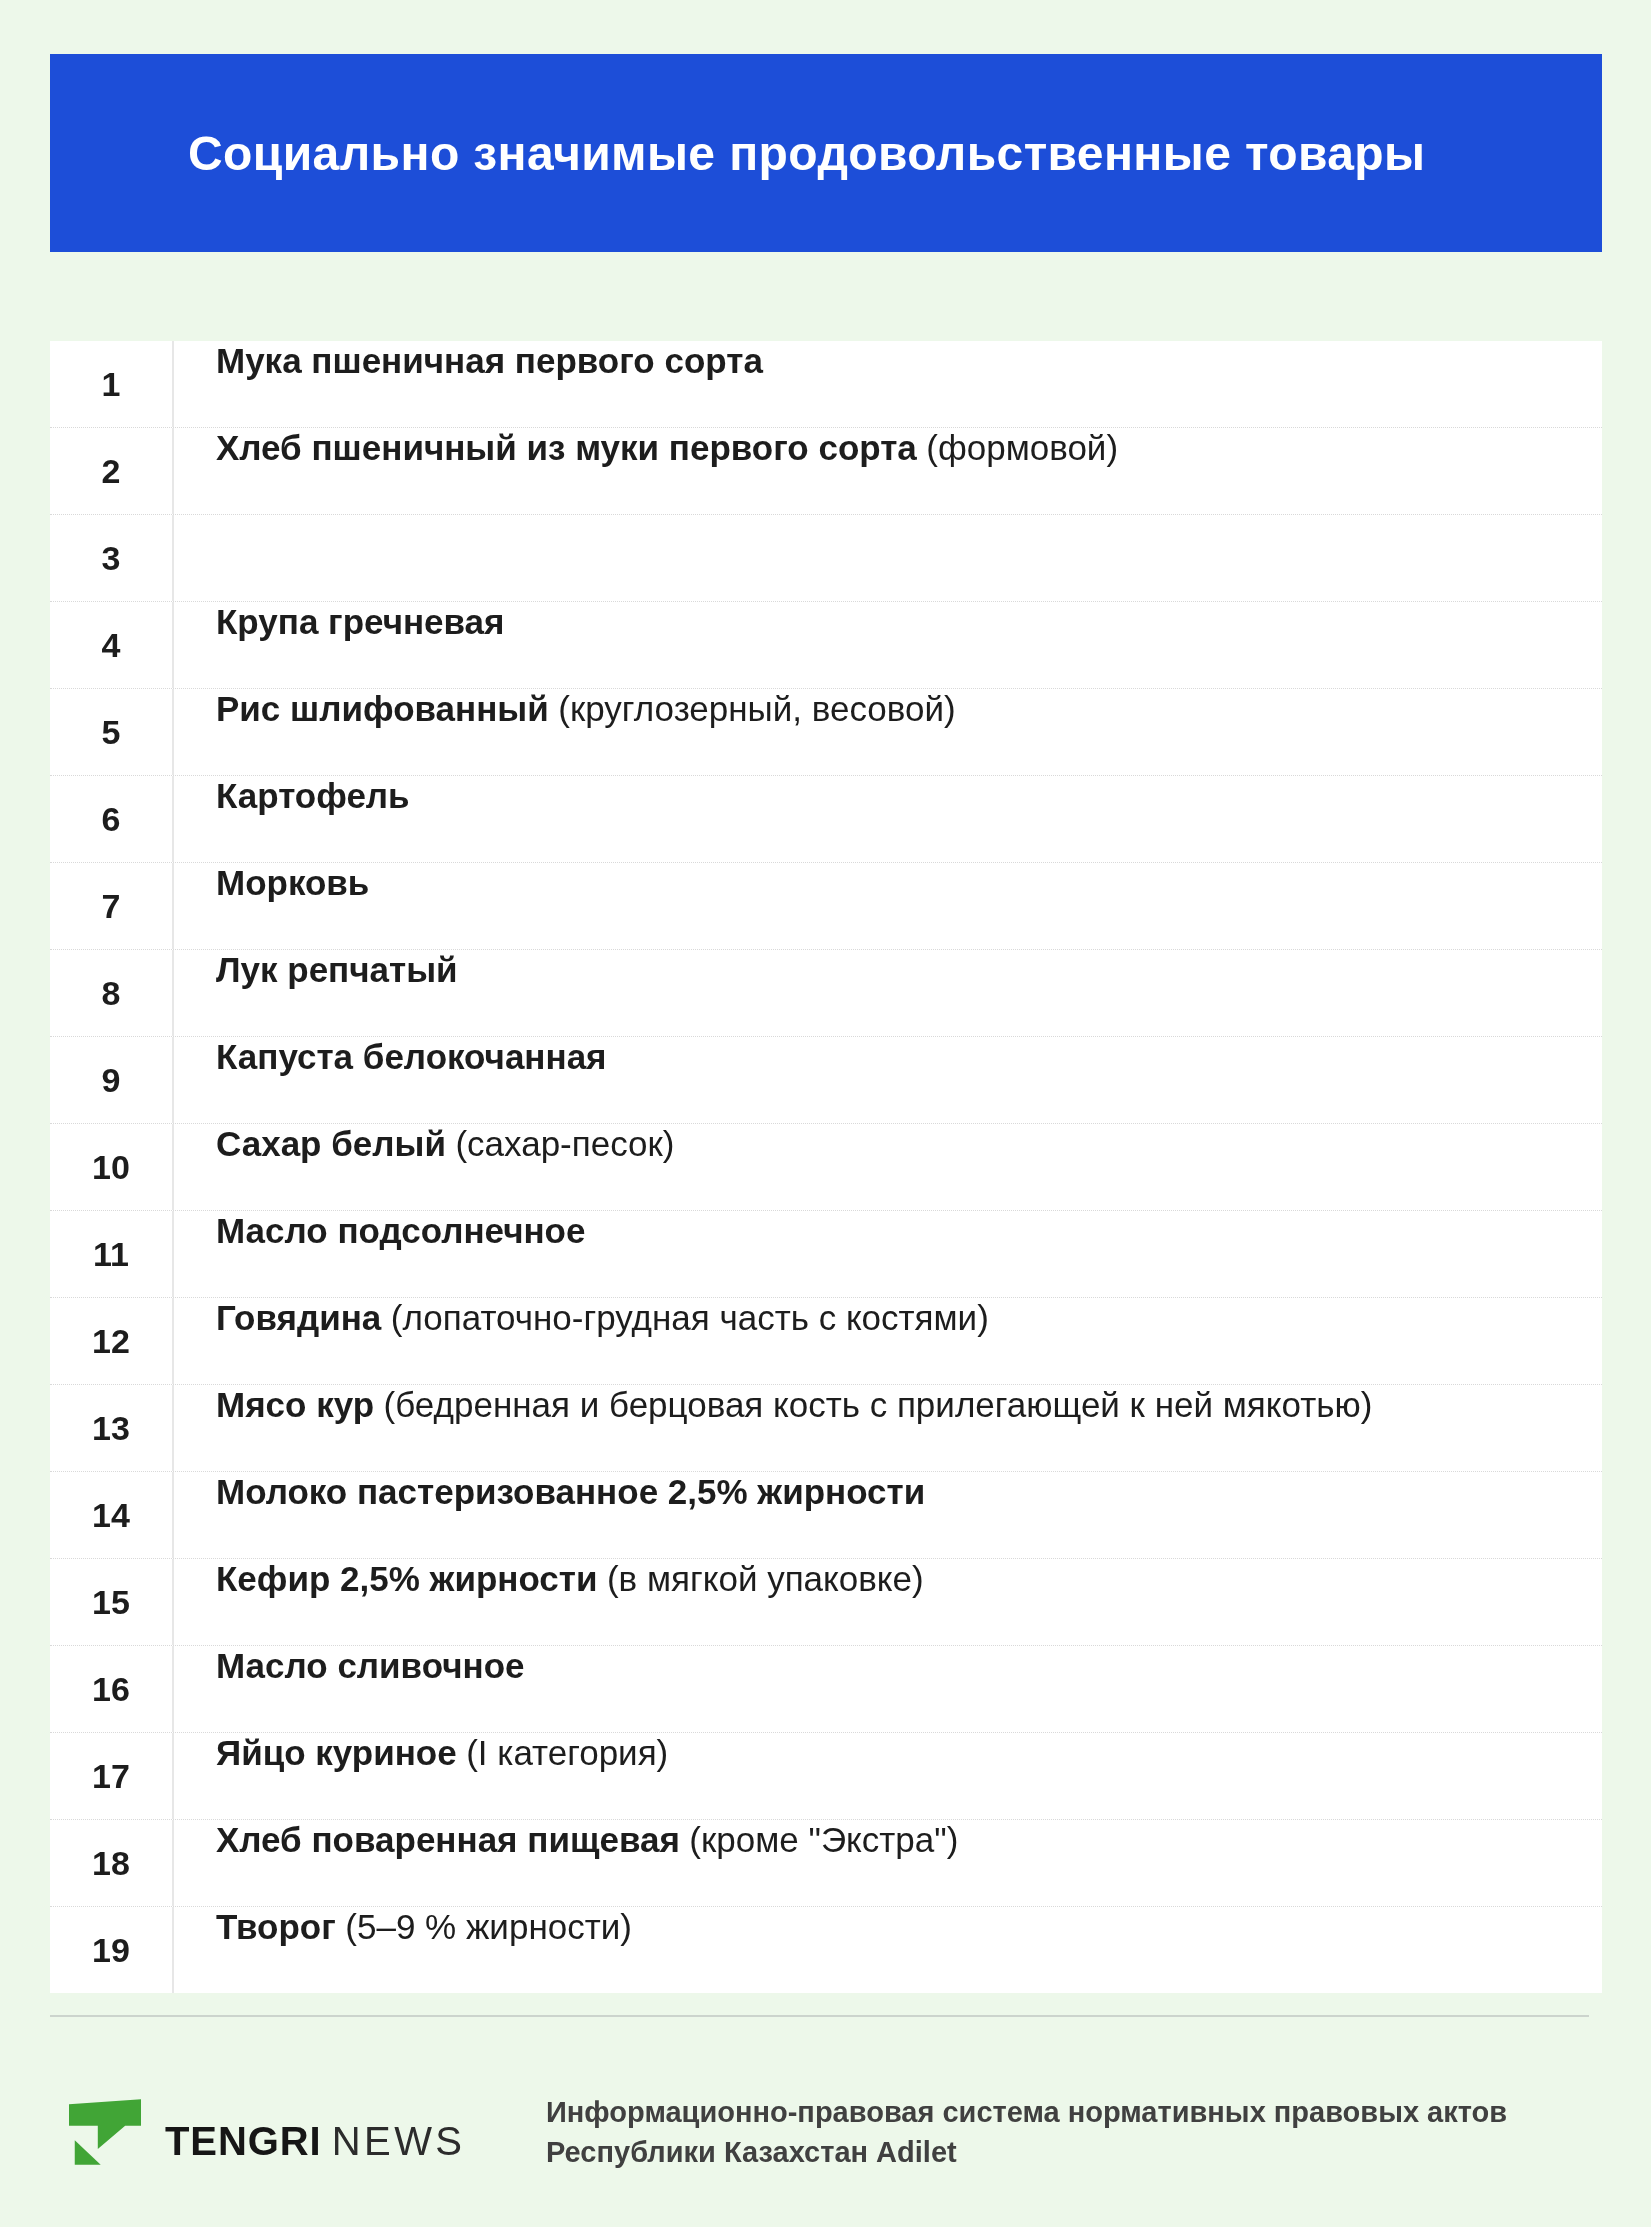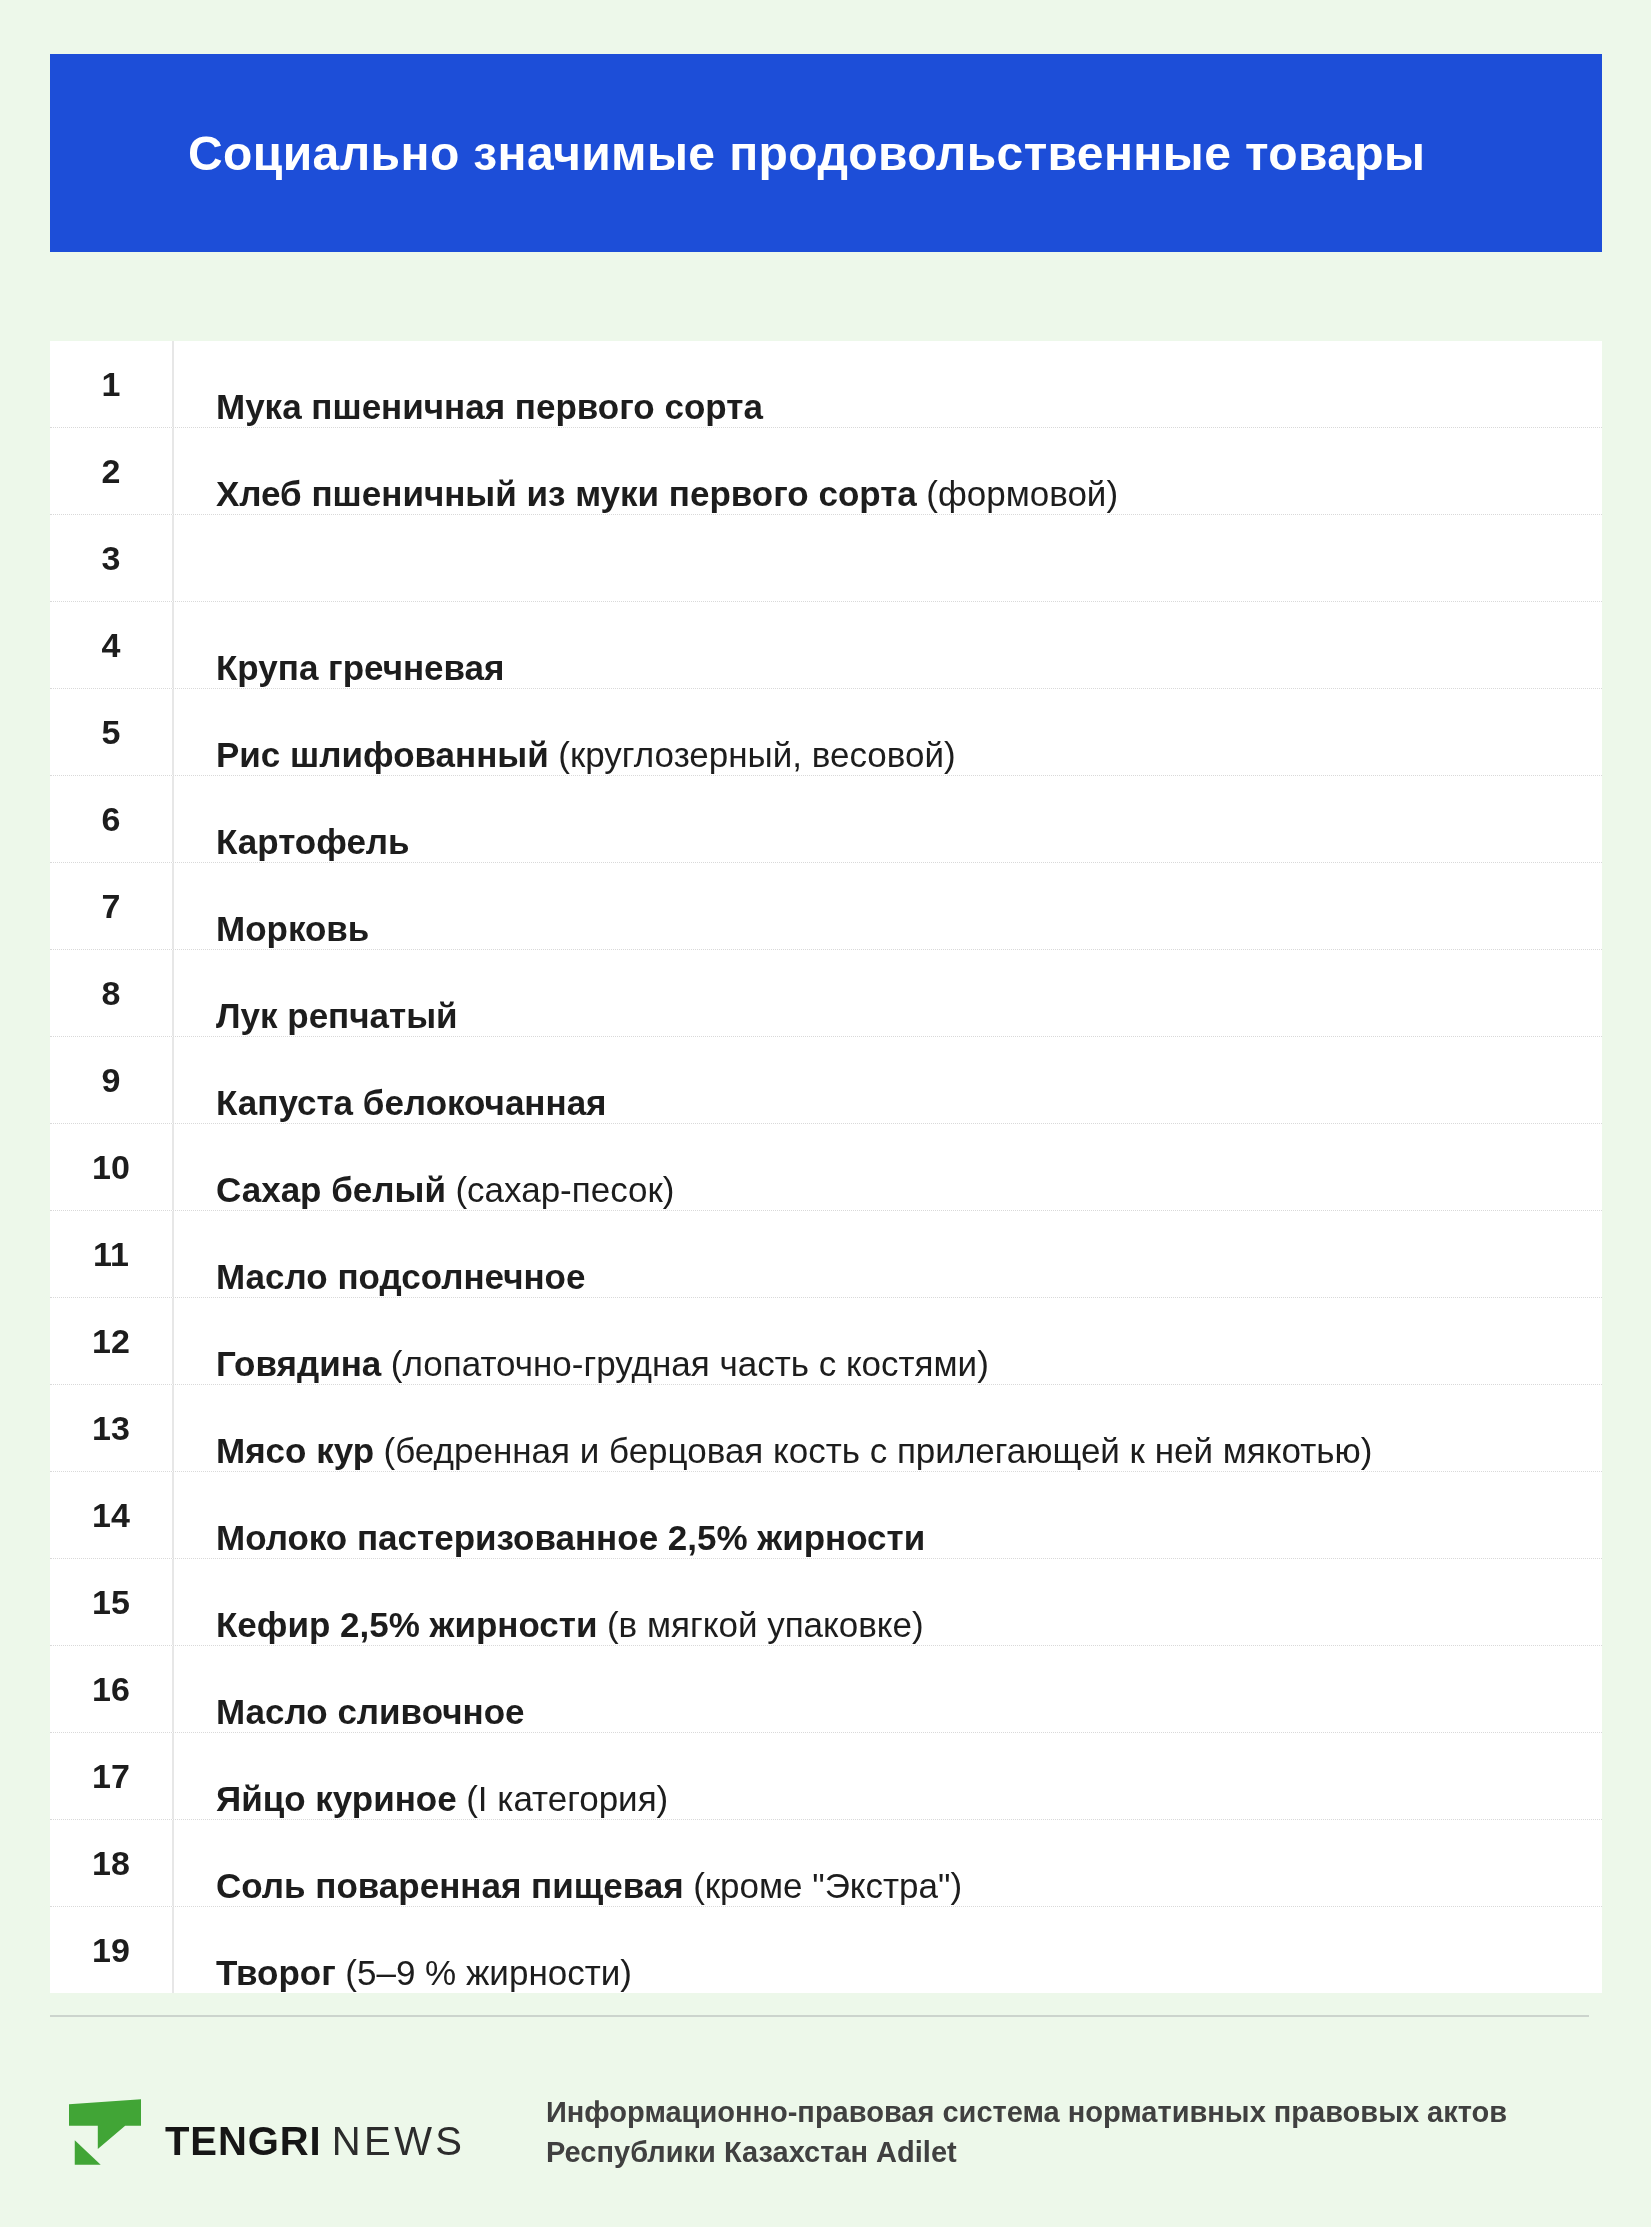--- a/index.html
+++ b/index.html
@@ -26,21 +26,21 @@
     border-bottom:1.7px dotted #d9d9d9;
   }
   .row:last-child{border-bottom:none;}
   .num{
     flex:0 0 124px;width:124px;box-sizing:border-box;
     display:flex;align-items:center;justify-content:center;
     font-size:34px;font-weight:700;color:#1d1d1d;
     border-right:2.6px solid #e7e7e7;
   }
   .txt{
-    display:flex;align-items:flex-end;
+    display:flex;align-items:flex-start;
     padding-left:42px;font-size:35px;color:#1d1d1d;white-space:nowrap;
   }
   .b{font-weight:700;}
   .n{font-weight:400;margin-left:9.5px;}
   .divider{
     position:absolute;left:50px;top:2015px;width:1539px;height:1.7px;
     background:#ccd4cd;
   }
   .footer{position:absolute;left:0;top:2090px;width:1651px;height:138px;padding-left:12px;}
   .logo{position:absolute;left:69px;top:5.2px;display:flex;align-items:center;}
@@ -172,21 +172,21 @@
   <div class="row">
     <div class="num">17</div>
     <div class="txt">
         <span class="b">Яйцо куриное</span>
         <span class="n">(I категория)</span>
       </div>
   </div>
   <div class="row">
     <div class="num">18</div>
     <div class="txt">
-        <span class="b">Соль поваренная пищевая</span>
+        <span class="b">Хлеб поваренная пищевая</span>
         <span class="n">(кроме "Экстра")</span>
       </div>
   </div>
   <div class="row">
     <div class="num">19</div>
     <div class="txt">
         <span class="b">Творог</span>
         <span class="n">(5–9 % жирности)</span>
       </div>
   </div>

